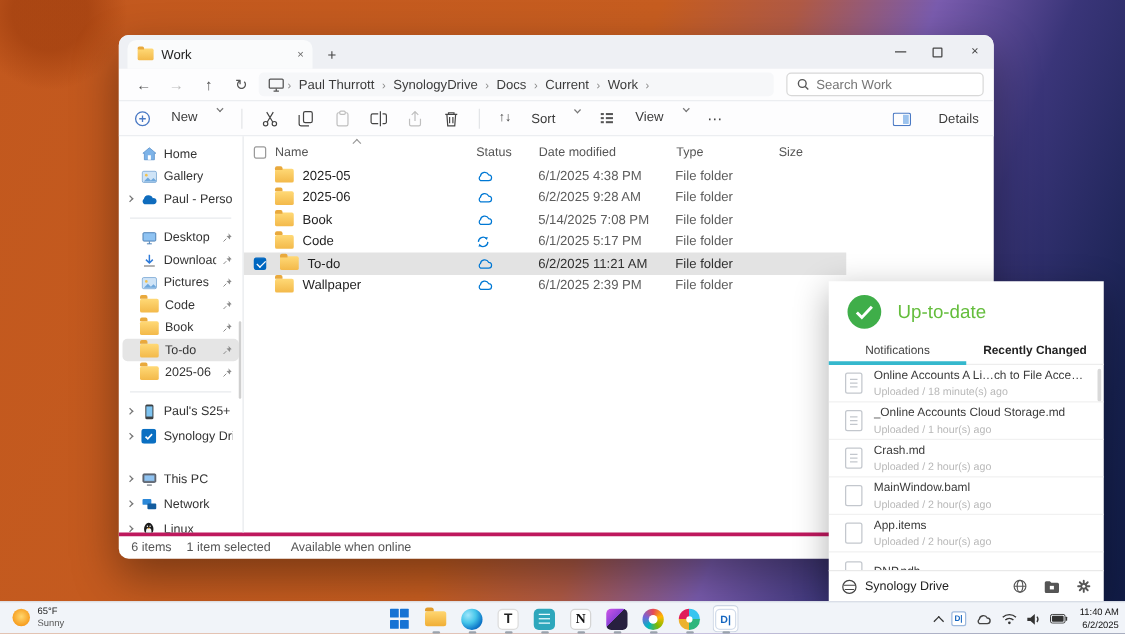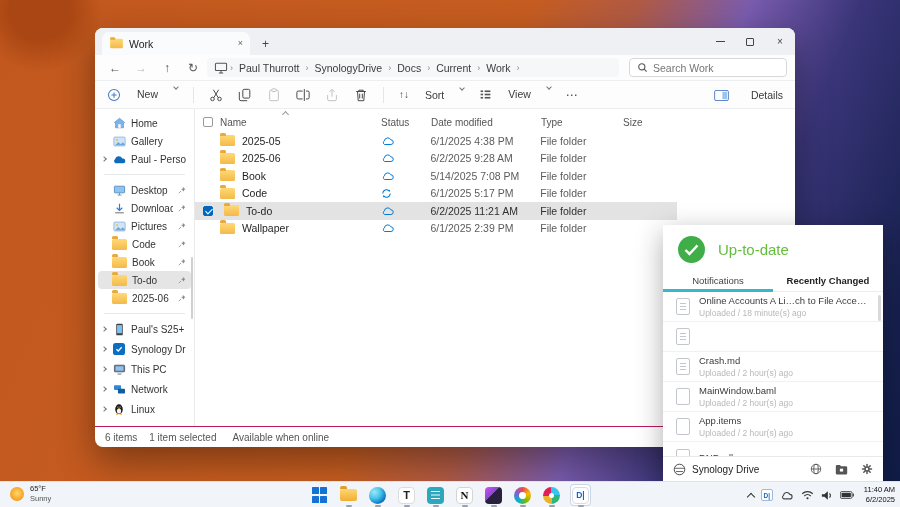--- a/index.html
+++ b/index.html
@@ -63,21 +63,21 @@
   .cStatus{width:50px}.cDate{width:110px}.cType{width:82px}.cSize{width:55px}
   .cb{width:10px;height:10px;border:1px solid #9a9a9a;border-radius:2px;background:#fff;flex:none}
   .cb.checked{background:#0067c0;border-color:#0067c0;position:relative}
   .cb.checked::after{content:"";position:absolute;left:2.5px;top:.5px;width:3px;height:6px;border:solid #fff;border-width:0 1.5px 1.5px 0;transform:rotate(45deg)}
   .cbslot{width:10px;height:10px;flex:none}
   .frow{display:flex;align-items:center;height:17.5px;padding-left:8px;width:482px;font-size:10.5px}
   .frow.sel{background:#e3e3e3}
   .fname{color:#1f1f1f}
   .fmeta{color:#5c5c5c}
   .frow.sel .fmeta{color:#303030}
-  .statusbar{height:21px;border-top:1px solid #be185d;display:flex;align-items:center;font-size:10px;color:#555;padding:0 10px;flex:none}
+  .statusbar{height:21px;border-top:3px solid #be185d;display:flex;align-items:center;font-size:10px;color:#555;padding:0 10px;flex:none}
   .sb2{margin-left:12px}.sb3{margin-left:16px}
   
   #popup{position:absolute;left:663px;top:225px;width:220px;height:256px;background:#fff;z-index:5;
     box-shadow:0 8px 26px rgba(0,0,0,.32);display:flex;flex-direction:column}
   .phead{display:flex;align-items:center;gap:13px;padding:11px 12px 8px 15px;flex:none}
   .okc{width:27px;height:27px;border-radius:50%;background:#3fae49;display:flex;align-items:center;justify-content:center;flex:none}
   .uptodate{font-size:15px;color:#64bd3c}
   .ptabs{display:flex;height:21px;position:relative;flex:none;border-bottom:1px solid #ededed}
   .ptab{flex:1;text-align:center;font-size:9.5px;color:#444;line-height:20px}
   .ptab.active{font-weight:bold;color:#222}
@@ -394,21 +394,21 @@
       <div class="sitem" style="margin-top:2px">
         <span class="exp"></span>
         <span class="icon14">
             <svg width="12" height="12" viewBox="0 0 14 14">
               <rect width="14" height="14" rx="3" fill="#0a6fc2"></rect>
               <path d="M4 7.3l2.1 2.1 4-4.4" stroke="#fff" stroke-width="1.5" fill="none"></path>
             </svg>
           </span>
         <span class="slabel">Synology Drive - t</span>
       </div>
-      <div class="sitem" style="margin-top:2px">
+      <div class="sitem" style="margin-top:16px">
         <span class="exp"></span>
         <span class="icon14">
             <svg width="13" height="11" viewBox="0 0 16 14">
               <rect x="1.5" y="1.5" width="13" height="8.5" rx="1" fill="#6d7886" stroke="#49525e"></rect>
               <rect x="3" y="3" width="10" height="5.5" fill="#8fc3f2"></rect>
               <path d="M5.5 12.8h5" stroke="#49525e"></path>
             </svg>
           </span>
         <span class="slabel">This PC</span>
       </div>
@@ -560,20 +560,24 @@
   <div class="plist">
     <div class="pitem">
       <span class="doc lines"></span>
       <div class="tcol">
         <div class="pname">Online Accounts A Li…ch to File Access.md</div>
         <div class="pmeta">Uploaded  /  18 minute(s) ago</div>
       </div>
     </div>
     <div class="pitem">
       <span class="doc lines"></span>
+      <div class="tcol">
+        <div class="pname">_Online Accounts Cloud Storage.md</div>
+        <div class="pmeta">Uploaded  /  1 hour(s) ago</div>
+      </div>
     </div>
     <div class="pitem">
       <span class="doc lines"></span>
       <div class="tcol">
         <div class="pname">Crash.md</div>
         <div class="pmeta">Uploaded  /  2 hour(s) ago</div>
       </div>
     </div>
     <div class="pitem">
       <span class="doc"></span>

